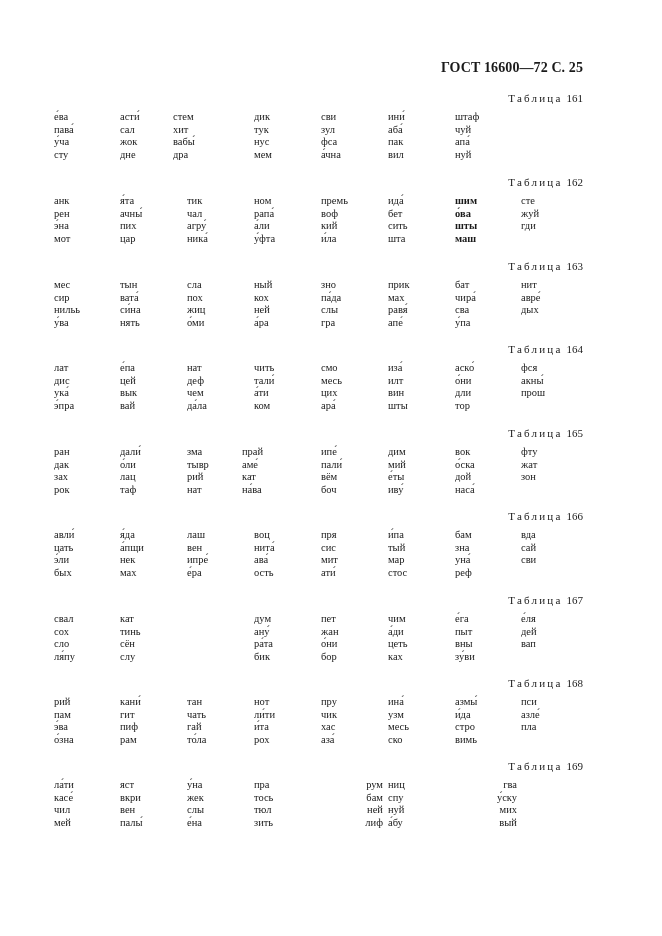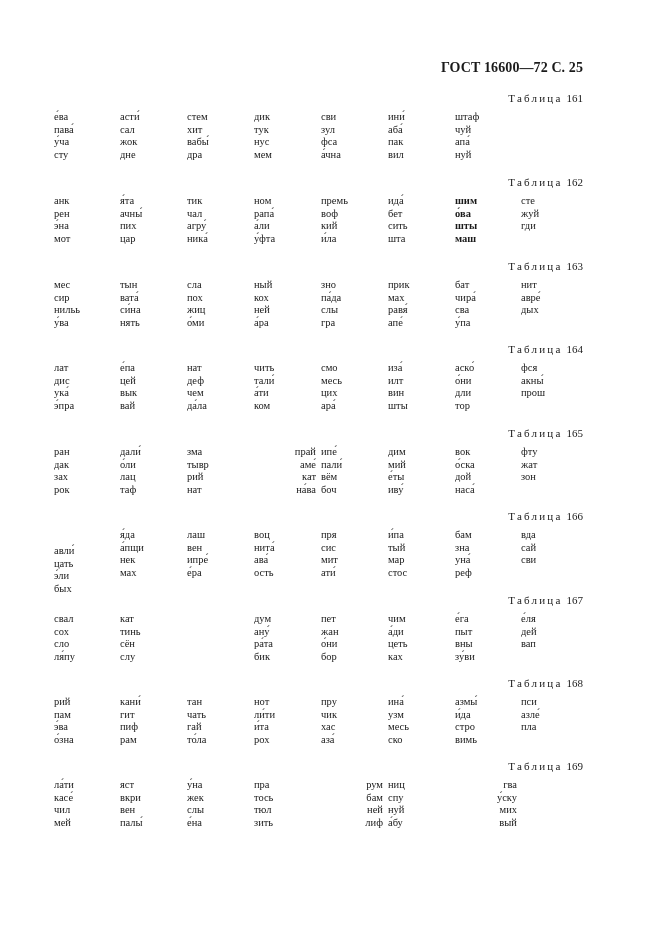--- a/index.html
+++ b/index.html
@@ -37,21 +37,21 @@
           <div class="cell">пава́</div>
           <div class="cell">у́ча</div>
           <div class="cell">сту</div>
         </div>
         <div class="col" style="left: 120px;">
           <div class="cell">асти́</div>
           <div class="cell">сал</div>
           <div class="cell">жок</div>
           <div class="cell">дне</div>
         </div>
-        <div class="col" style="left: 187px;">
+        <div class="col" style="left: 173px;">
           <div class="cell">стем</div>
           <div class="cell">хит</div>
           <div class="cell">вабы́</div>
           <div class="cell">дра</div>
         </div>
         <div class="col" style="left: 254px;">
           <div class="cell">дик</div>
           <div class="cell">тук</div>
           <div class="cell">нус</div>
           <div class="cell">мем</div>
@@ -249,21 +249,21 @@
           <div class="cell">о́ли</div>
           <div class="cell">лац</div>
           <div class="cell">таф</div>
         </div>
         <div class="col" style="left: 187px;">
           <div class="cell">зма</div>
           <div class="cell">тывр</div>
           <div class="cell">рий</div>
           <div class="cell">нат</div>
         </div>
-        <div class="col" style="left: 254px; text-align: right;">
+        <div class="col" style="left: 242px;">
           <div class="cell">прай</div>
           <div class="cell">аме́</div>
           <div class="cell">кат</div>
           <div class="cell">на́ва</div>
         </div>
         <div class="col" style="left: 321px;">
           <div class="cell">ипе́</div>
           <div class="cell">пали́</div>
           <div class="cell">вём</div>
           <div class="cell">боч</div>
@@ -284,21 +284,21 @@
           <div class="cell">фту</div>
           <div class="cell">жат</div>
           <div class="cell">зон</div>
           <div class="cell"></div>
         </div>
       </div>
     </div>
     <div class="table-block" style="top: 510px;">
       <div class="table-caption"><span class="word">Таблица</span><span class="num">166</span></div>
       <div class="grid">
-        <div class="col" style="left: 54px; margin-top: 16px;">
+        <div class="col" style="left: 54px;">
           <div class="cell">авли́</div>
           <div class="cell">цать</div>
           <div class="cell">э́ли</div>
           <div class="cell">бых</div>
         </div>
         <div class="col" style="left: 120px;">
           <div class="cell">я́да</div>
           <div class="cell">а́пщи</div>
           <div class="cell">нек</div>
           <div class="cell">мах</div>

